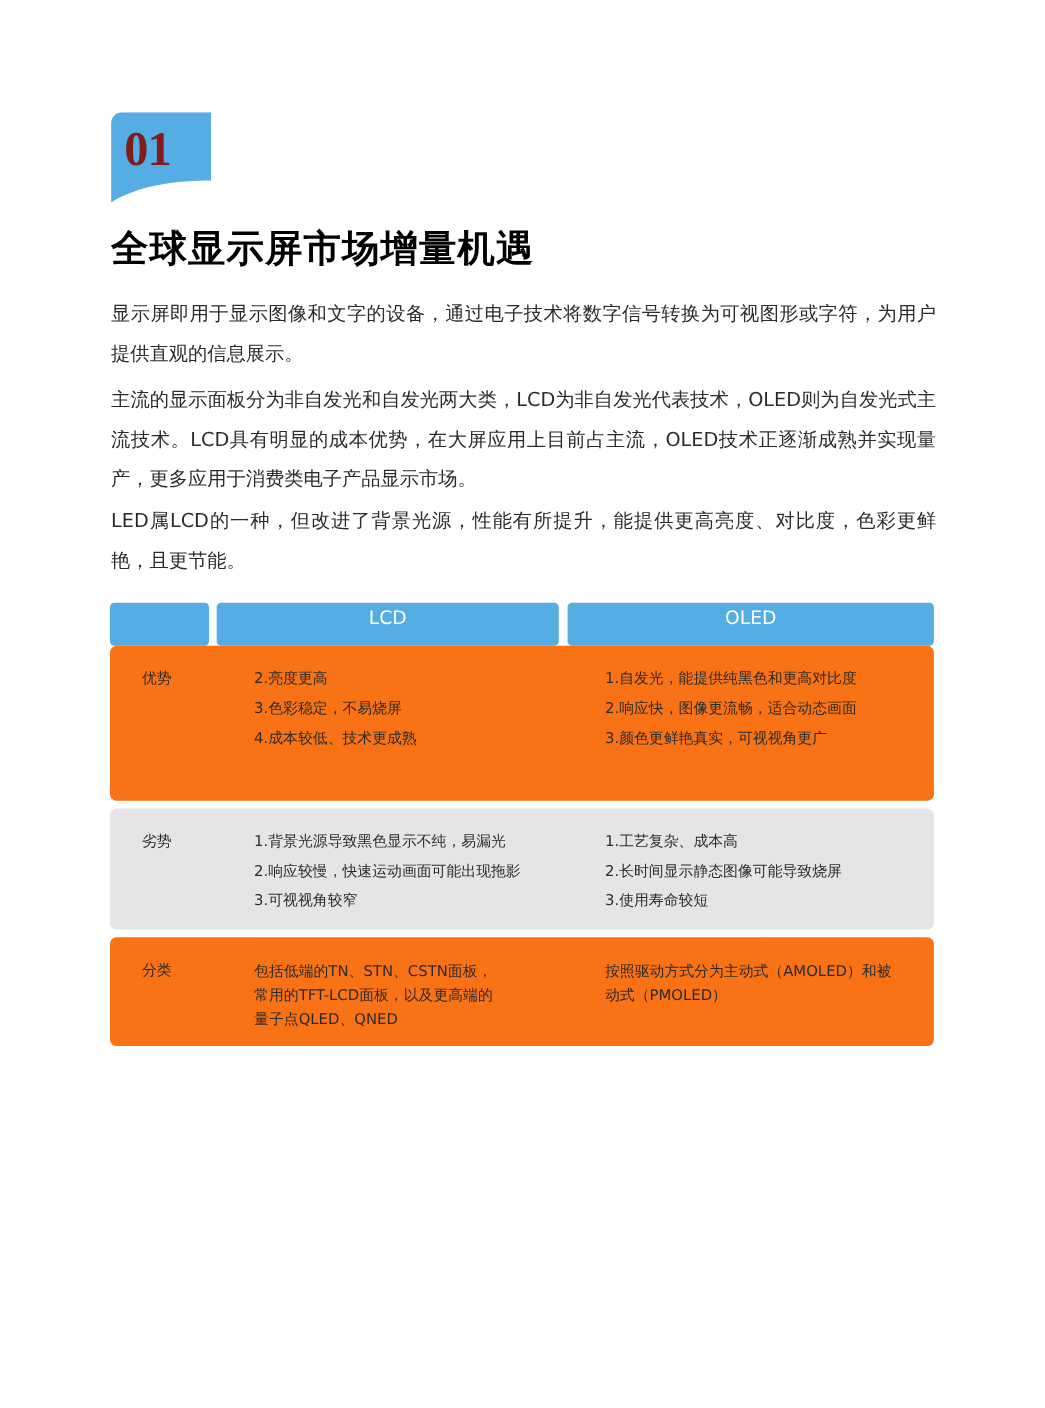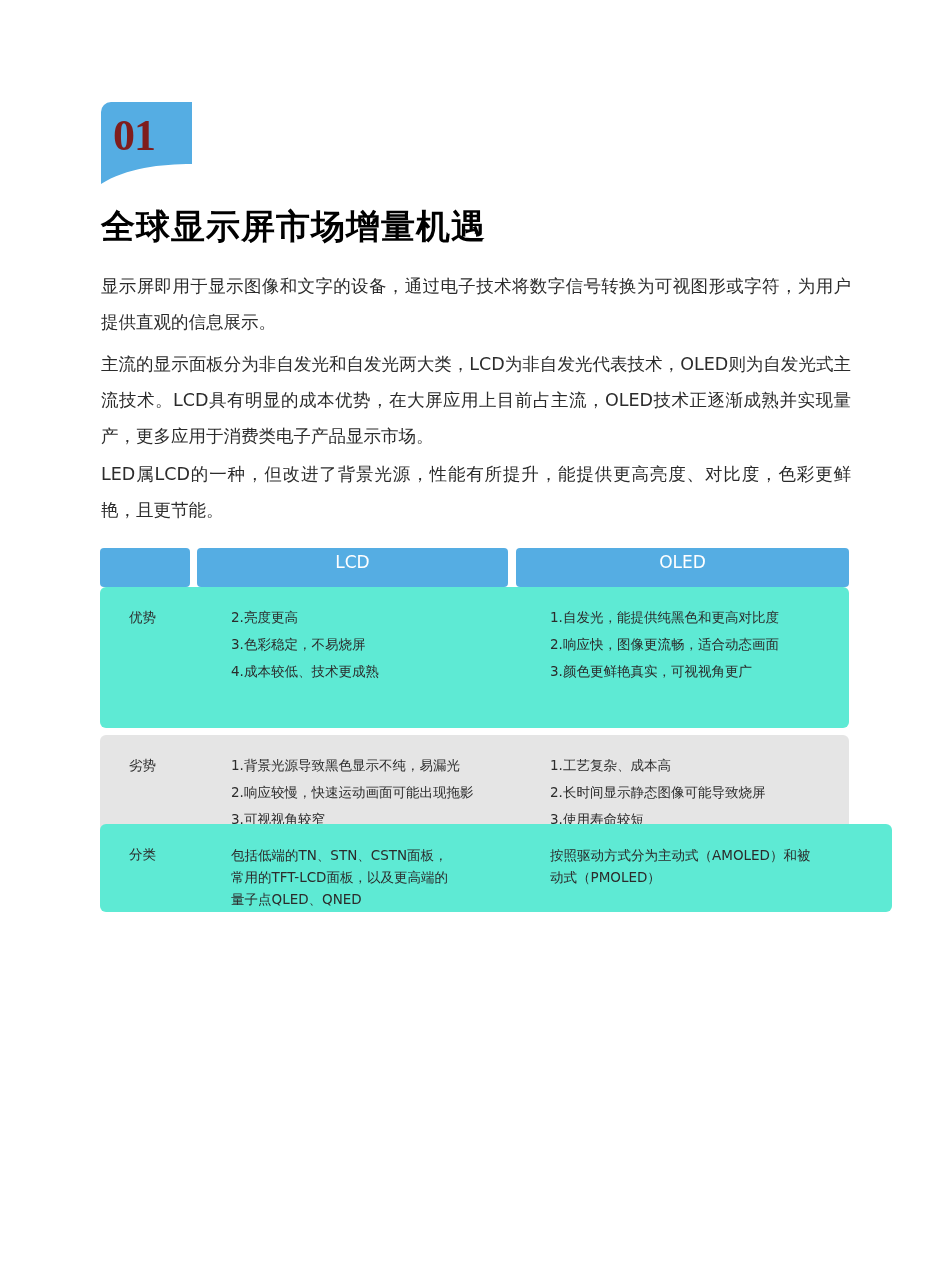--- a/index.html
+++ b/index.html
@@ -36,25 +36,25 @@
       position: absolute; top: 0; height: 39px; background: #55ade3; border-radius: 4px;
       color: #fff; font-size: 17px; line-height: 28px; text-align: center;
     }
     .th0 { left: 0; width: 90px; }
     .th1 { left: 97px; width: 311px; }
     .th2 { left: 416px; width: 333px; }
 
     .row {
       position: absolute; left: 100px; width: 749px; border-radius: 6px;
     }
-    .row.blue { background: #5eead4; }
+    .row.blue { background: #f97316; }
     .row.teal { background: #e5e5e5; }
     .r1 { top: 587px; height: 141px; }
     .r2 { top: 735px; height: 110px; }
-    .r3 { top: 824px; height: 88px; padding-left: 43px; }
+    .r3 { top: 852px; height: 99px; }
     .row-label {
       position: absolute; left: 29px; top: 20px; font-size: 13.5px; line-height: 20px; color: #2b2b2b;
     }
     .col {
       position: absolute; top: 20px; font-size: 13.5px; color: #2b2b2b; margin: 0; padding: 0; list-style: none;
     }
     .col.lcd { left: 131px; width: 260px; }
     .col.oled { left: 450px; width: 280px; }
     .col li { line-height: 20px; margin-bottom: 6.8px; }
     .col.wrap { line-height: 22px; }

